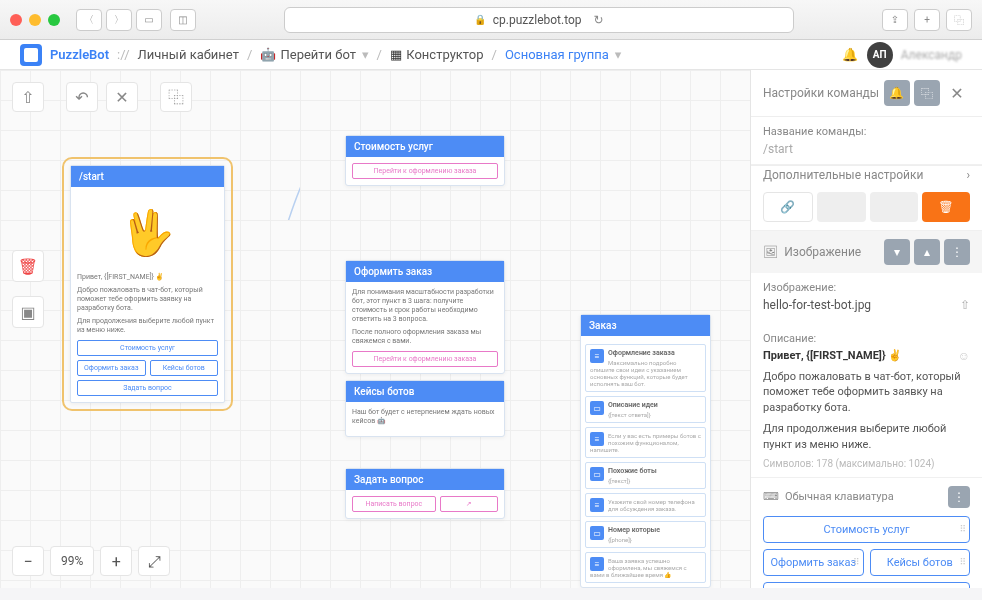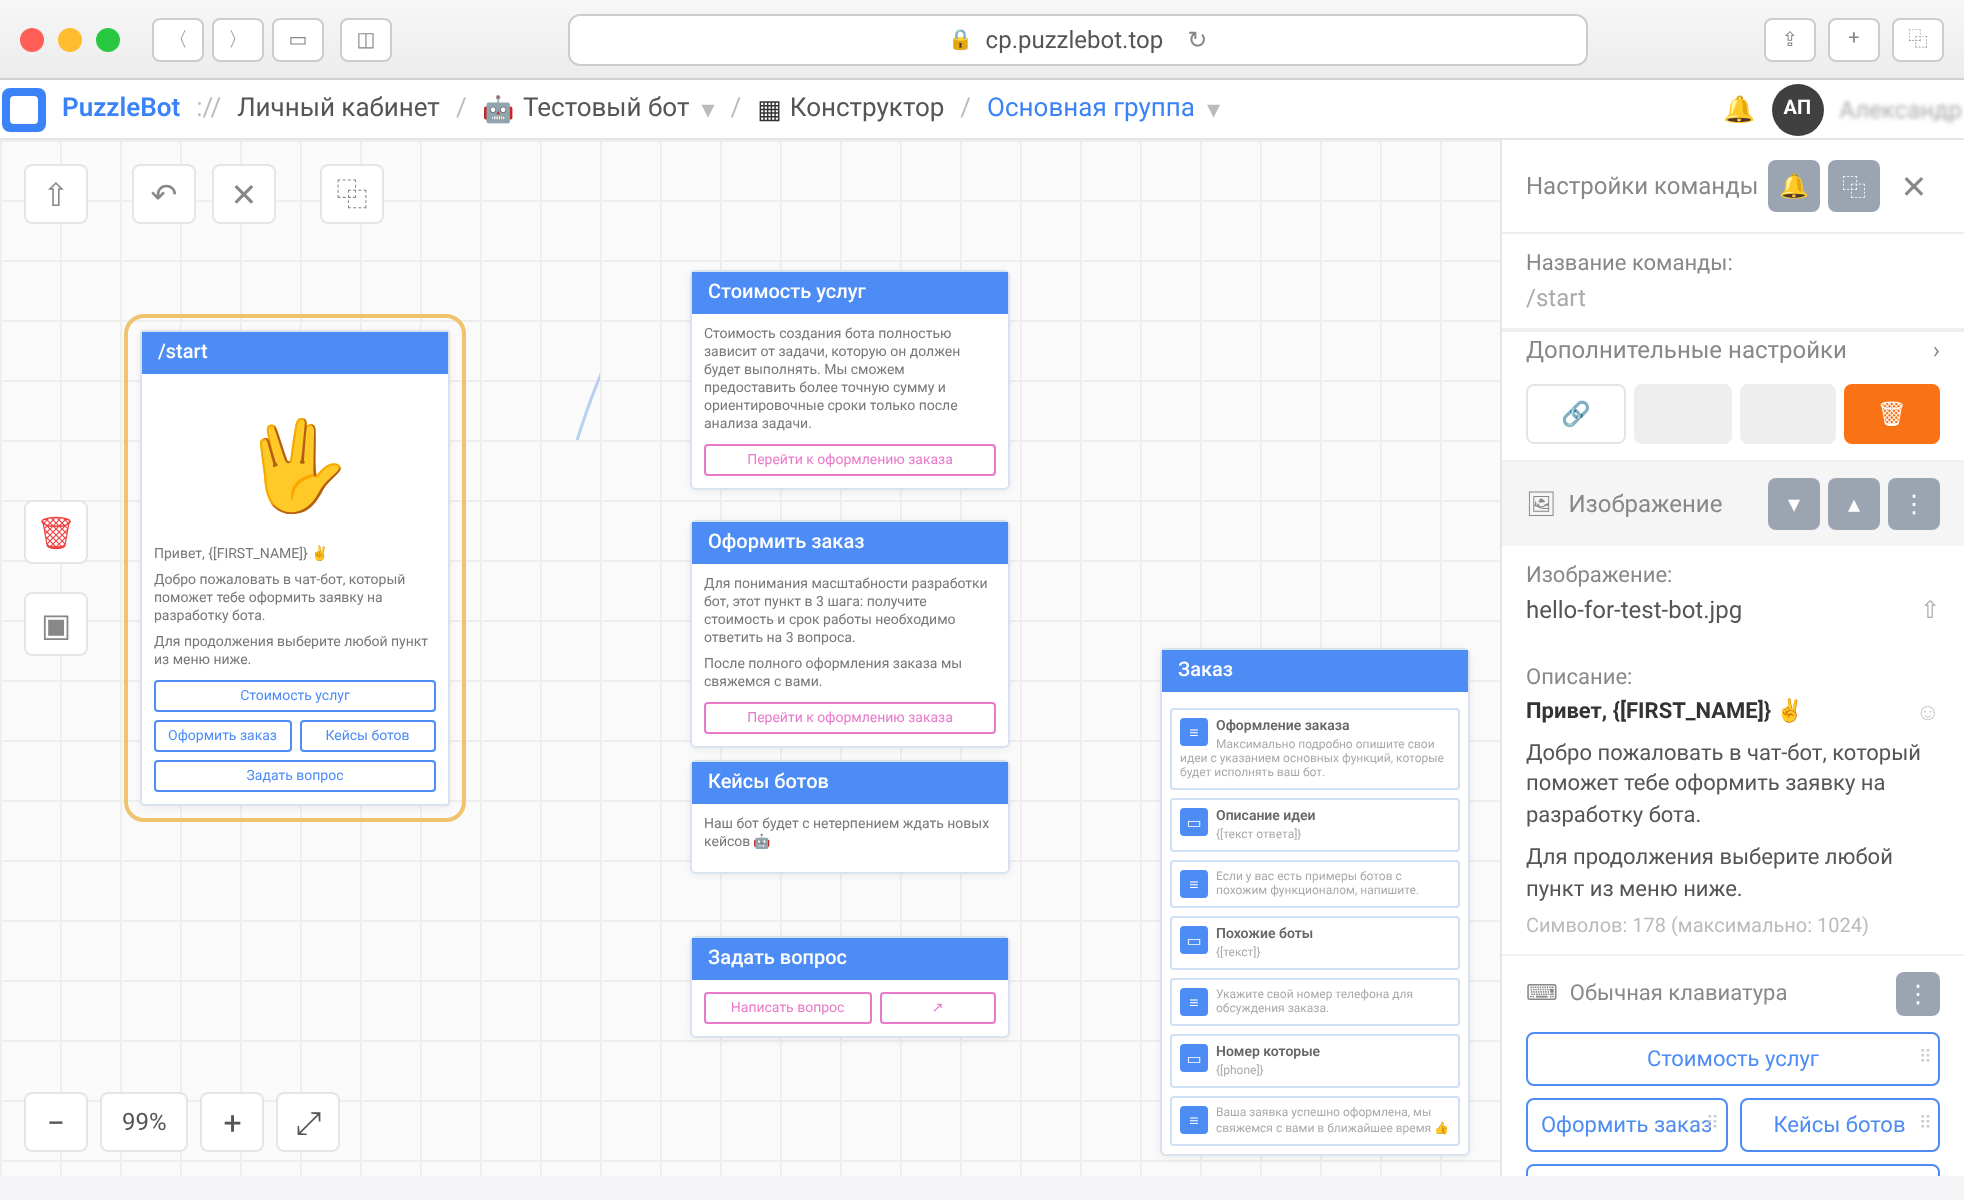--- a/index.html
+++ b/index.html
@@ -10,21 +10,21 @@
 .traffic { display: flex; gap: 7px; }
 .dot { width: 12px; height: 12px; border-radius: 50%; }
 .dot.red { background: #ff5f57; } .dot.yellow { background: #febc2e; } .dot.green { background: #28c840; }
 .nav-btns { display: flex; gap: 4px; margin-left: 8px; }
 .nav-btn { width: 26px; height: 22px; border: 1px solid #ccc; border-radius: 4px; background: #fff; display: flex; align-items: center; justify-content: center; font-size: 10px; color: #888; cursor: pointer; }
 .url-bar { flex: 1; margin: 0 80px; height: 26px; background: #fff; border: 1px solid #ccc; border-radius: 6px; display: flex; align-items: center; justify-content: center; font-size: 12px; color: #555; gap: 6px; }
 .url-bar .lock { font-size: 10px; }
 .chrome-right { display: flex; gap: 6px; }
 
 
-.topnav { height: 30px; background: #fff; border-bottom: 1px solid #e5e5e5; display: flex; align-items: center; padding: 0 1px; font-size: 13px; gap: 8px; }
+.topnav { height: 30px; background: #fff; border-bottom: 1px solid #e5e5e5; display: flex; align-items: center; padding: 0 20px; font-size: 13px; gap: 8px; }
 .logo { width: 22px; height: 22px; background: #3b82f6; border-radius: 4px; position: relative; }
 .logo::after { content: ""; position: absolute; inset: 4px; background: #fff; border-radius: 2px; }
 .brand { font-weight: 600; color: #3b82f6; }
 .sep { color: #bbb; }
 .crumb { color: #555; display: flex; align-items: center; gap: 4px; }
 .crumb.blue { color: #3b82f6; }
 .chev { color: #bbb; margin-left: 2px; }
 .spacer { flex: 1; }
 .bell { color: #bbb; cursor: pointer; }
 .avatar { width: 26px; height: 26px; border-radius: 50%; background: #404040; color: #fff; font-size: 10px; font-weight: 700; display: flex; align-items: center; justify-content: center; }
@@ -119,21 +119,21 @@
 </div>
 
 <div class="topnav">
   <div class="logo"></div>
   <span class="brand">PuzzleBot</span>
   <span class="sep">://</span>
   <span class="crumb">Личный кабинет</span>
   <span class="sep">/</span>
   <span class="crumb">
     <span>🤖</span>
-    <span>Тестовый бот</span>
+    <span>Перейти бот</span>
     <span class="chev">▾</span>
   </span>
   <span class="sep">/</span>
   <span class="crumb">
     <span style="color:#333">▦</span>
     <span>Конструктор</span>
   </span>
   <span class="sep">/</span>
   <span class="crumb blue">
     <span>Основная группа</span>
@@ -192,21 +192,20 @@
             <div class="nbtn">Кейсы ботов</div>
           </div>
           <div class="nbtn">Задать вопрос</div>
         </div>
       </div>
     </div>
 
     <div class="node" style="left:345px; top:65px; width:160px;">
       <div class="node-head">Стоимость услуг</div>
       <div class="node-body">
-        <div class="node-text">Стоимость создания бота полностью зависит от задачи, которую он должен будет выполнять. Мы сможем предоставить более точную сумму и ориентировочные сроки только после анализа задачи.</div>
         <div class="nbtn pink">Перейти к оформлению заказа</div>
       </div>
     </div>
 
     <div class="node" style="left:345px; top:190px; width:160px;">
       <div class="node-head">Оформить заказ</div>
       <div class="node-body">
         <div class="node-text">Для понимания масштабности разработки бот, этот пункт в 3 шага: получите стоимость и срок работы необходимо ответить на 3 вопроса.</div>
         <div class="node-text">После полного оформления заказа мы свяжемся с вами.</div>
         <div class="nbtn pink">Перейти к оформлению заказа</div>
@@ -223,21 +222,21 @@
     <div class="node" style="left:345px; top:398px; width:160px;">
       <div class="node-head">Задать вопрос</div>
       <div class="node-body">
         <div style="display:flex;gap:4px">
           <div class="nbtn pink" style="flex:1">Написать вопрос</div>
           <div class="nbtn pink" style="width:16px;flex:none">↗</div>
         </div>
       </div>
     </div>
 
-    <div class="node" style="left:580px; top:254px; width:155px;">
+    <div class="node" style="left:580px; top:244px; width:131px;">
       <div class="node-head">Заказ</div>
       <div class="node-body" style="padding:4px">
         <div class="sub-block">
             <span class="sub-icon">≡</span>
             <div class="sub-head">Оформление заказа</div>
             <div class="sub-text">Максимально подробно опишите свои идеи с указанием основных функций, которые будет исполнять ваш бот.</div>
           </div>
         <div class="sub-block">
             <span class="sub-icon">▭</span>
             <div class="sub-head">Описание идеи</div>

